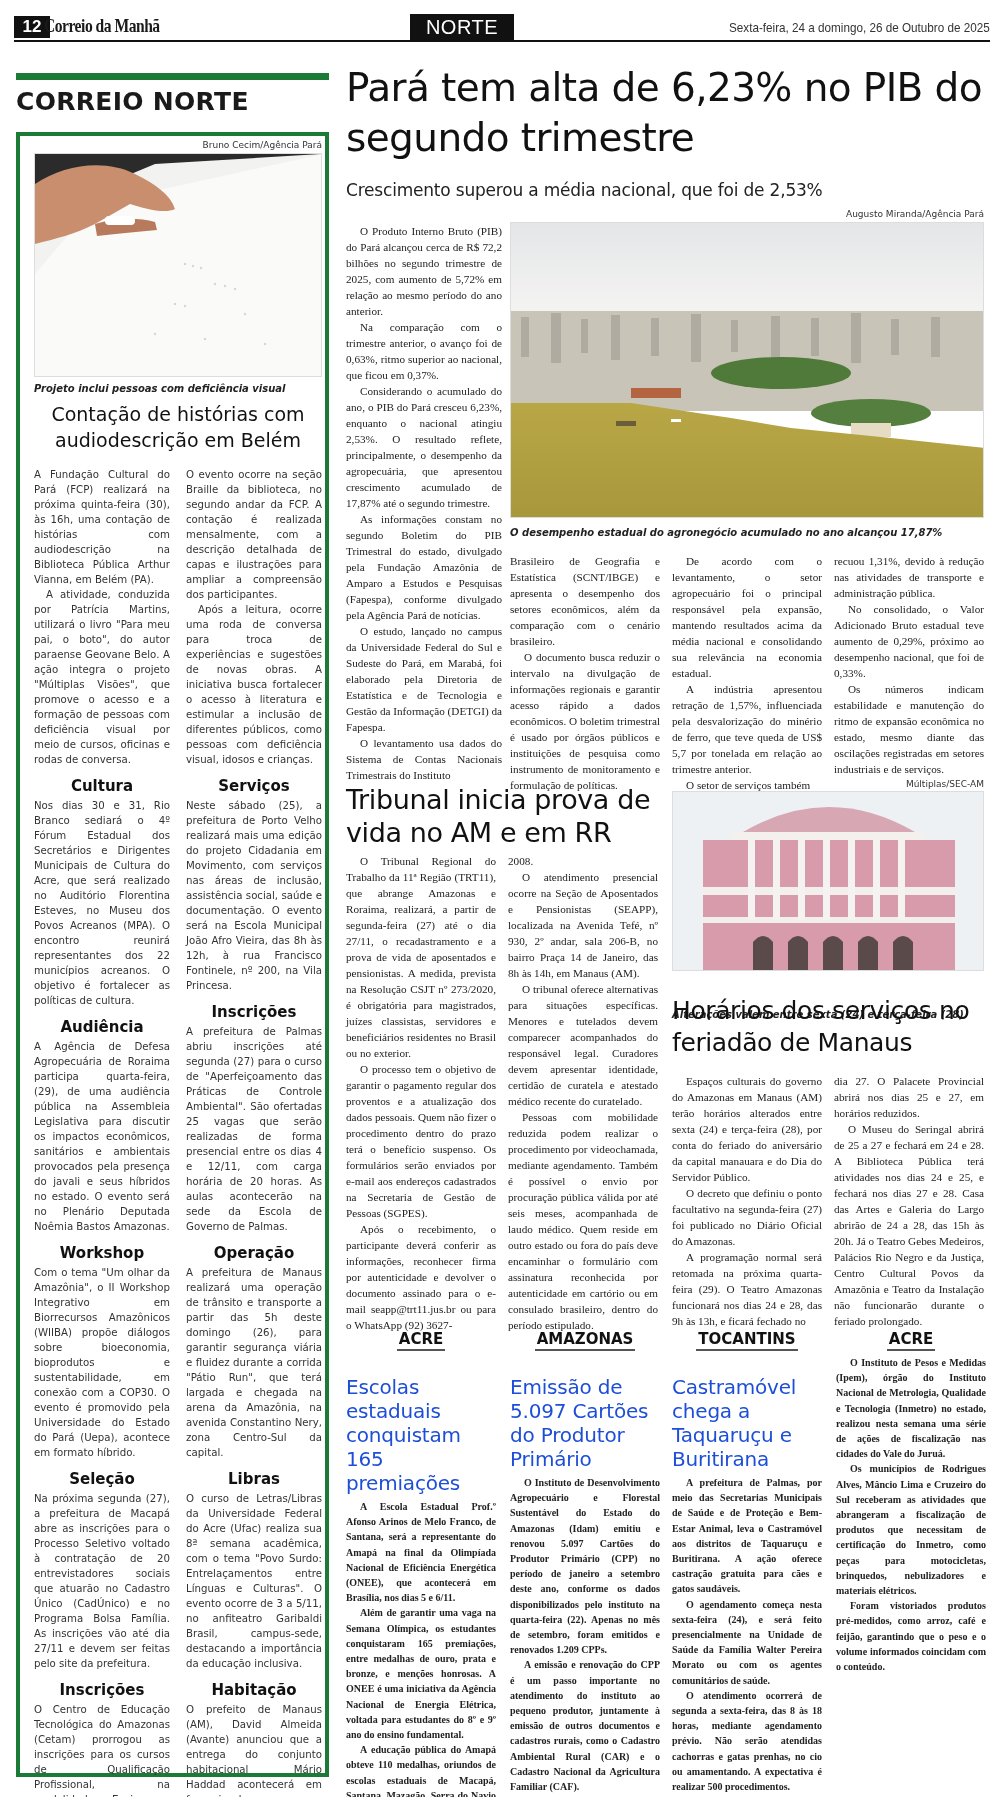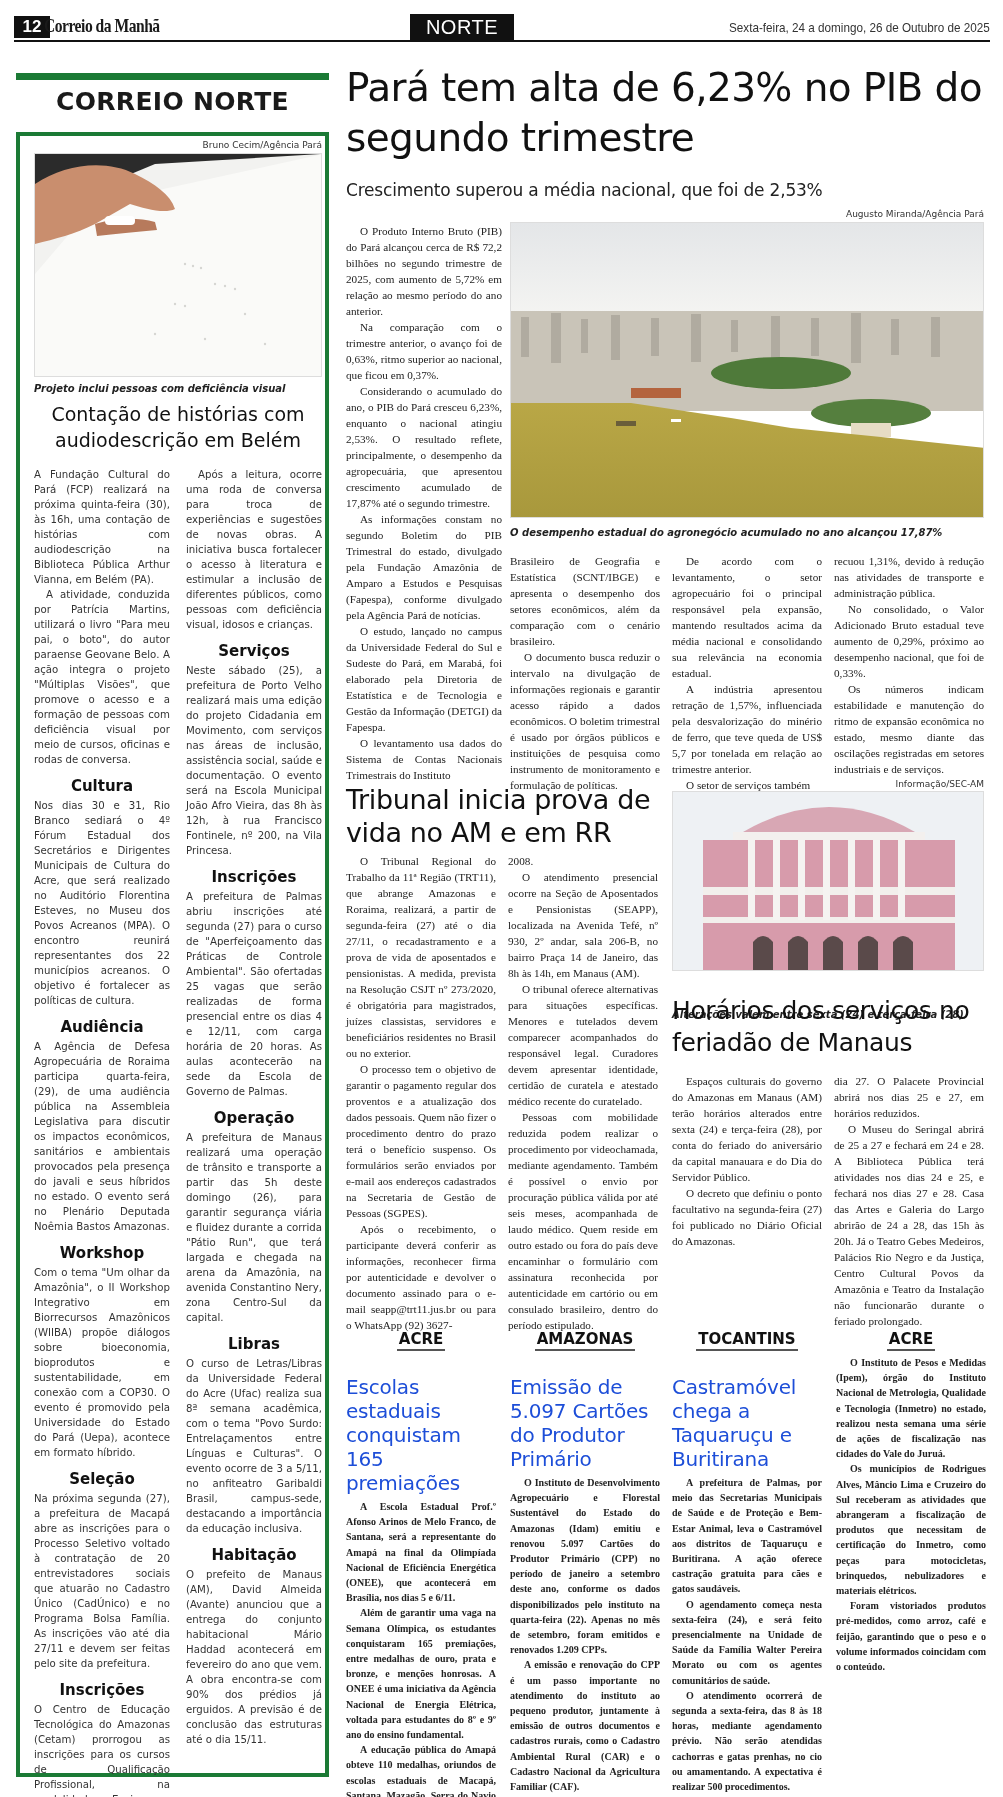--- a/index.html
+++ b/index.html
@@ -8,21 +8,21 @@
 
   
   .masthead { position: absolute; left: 14px; top: 14px; width: 976px; height: 28px; border-bottom: 2px solid #111; }
   .page-num { position: absolute; left: 0; top: 2px; width: 36px; height: 22px; background: #111; color: #fff; font: bold 17px "Liberation Sans", sans-serif; text-align: center; line-height: 22px; }
   .brand { position: absolute; left: 30px; top: 1px; font: bold 19px "Liberation Serif", serif; letter-spacing: -0.6px; transform: scaleX(0.82); transform-origin: left; }
   .section-tag { position: absolute; left: 396px; top: 0; width: 104px; height: 26px; background: #111; color: #fff; font: 20px "Liberation Sans", sans-serif; text-align: center; line-height: 26px; letter-spacing: 0.5px; }
   .dateline { position: absolute; right: 0; top: 6px; font: 13px "Liberation Sans", sans-serif; color: #333; transform: scaleX(0.9); transform-origin: right; }
 
   
   .sidebar-topbar { position: absolute; left: 16px; top: 73px; width: 313px; height: 7px; background: #1b7a35; }
-  .sidebar-title { position: absolute; left: 16px; top: 87px; width: 313px; text-align: center; font: bold 25px "DejaVu Sans", sans-serif; letter-spacing: 0.3px; }
+  .sidebar-title { position: absolute; left: 16px; top: 87px; width: 313px; text-align: left; font: bold 25px "DejaVu Sans", sans-serif; letter-spacing: 0.3px; }
   .sidebar-box { position: absolute; left: 16px; top: 132px; width: 313px; height: 1645px; border: 4px solid #1b7a35; }
   .credit { font: 9px "DejaVu Sans", sans-serif; color: #333; text-align: right; }
   .sb-credit { position: absolute; left: 14px; top: 4px; width: 288px; }
   .sb-photo { position: absolute; left: 14px; top: 17px; width: 288px; height: 224px; overflow: hidden; background: linear-gradient(160deg,#e9e9e7 0%,#f7f7f5 55%,#e4e4e2 100%); border: 1px solid #ddd; }
   .caption { font: italic 600 10px "DejaVu Sans", sans-serif; color: #222; }
   .sb-caption { position: absolute; left: 14px; top: 247px; width: 288px; }
   .sb-headline { position: absolute; left: 14px; top: 265px; width: 288px; text-align: center; font: 19px/26px "DejaVu Sans", sans-serif; color: #111; }
   .sb-cols { position: absolute; left: 14px; top: 331px; width: 288px; display: grid; grid-template-columns: 136px 136px; column-gap: 16px; }
   .sb-text { font: 10.2px/15px "DejaVu Sans", sans-serif; color: #333; text-align: justify; hyphens: auto; }
   .sb-text p { text-indent: 12px; }
@@ -116,20 +116,21 @@
       <h4 class="sb-head">Audiência</h4>
       <p class="noindent">A Agência de Defesa Agropecuária de Roraima participa quarta-feira, (29), de uma audiência pública na Assembleia Legislativa para discutir os impactos econômicos, sanitários e ambientais provocados pela presença do javali e seus híbridos no estado. O evento será no Plenário Deputada Noêmia Bastos Amazonas.</p>
       <h4 class="sb-head">Workshop</h4>
       <p class="noindent">Com o tema "Um olhar da Amazônia", o II Workshop Integrativo em Biorrecursos Amazônicos (WIIBA) propõe diálogos sobre bioeconomia, bioprodutos e sustentabilidade, em conexão com a COP30. O evento é promovido pela Universidade do Estado do Pará (Uepa), acontece em formato híbrido.</p>
       <h4 class="sb-head">Seleção</h4>
       <p class="noindent">Na próxima segunda (27), a prefeitura de Macapá abre as inscrições para o Processo Seletivo voltado à contratação de 20 entrevistadores sociais que atuarão no Cadastro Único (CadÚnico) e no Programa Bolsa Família. As inscrições vão até dia 27/11 e devem ser feitas pelo site da prefeitura.</p>
       <h4 class="sb-head">Inscrições</h4>
       <p class="noindent">O Centro de Educação Tecnológica do Amazonas (Cetam) prorrogou as inscrições para os cursos de Qualificação Profissional, na modalidade Ensino a Distância (EaD), até dia 29. As inscrições são gratuitas e devem ser realizadas pelo site cursos.cetam.am.gov.br.</p>
     </div>
     <div class="sb-text">
+      <p class="noindent" id="sb-p2b">O evento ocorre na seção Braille da biblioteca, no segundo andar da FCP. A contação é realizada mensalmente, com a descrição detalhada de capas e ilustrações para ampliar a compreensão dos participantes.</p>
       <p>Após a leitura, ocorre uma roda de conversa para troca de experiências e sugestões de novas obras. A iniciativa busca fortalecer o acesso à literatura e estimular a inclusão de diferentes públicos, como pessoas com deficiência visual, idosos e crianças.</p>
 
       <h4 class="sb-head">Serviços</h4>
       <p class="noindent">Neste sábado (25), a prefeitura de Porto Velho realizará mais uma edição do projeto Cidadania em Movimento, com serviços nas áreas de inclusão, assistência social, saúde e documentação. O evento será na Escola Municipal João Afro Vieira, das 8h às 12h, à rua Francisco Fontinele, nº 200, na Vila Princesa.</p>
       <h4 class="sb-head">Inscrições</h4>
       <p class="noindent">A prefeitura de Palmas abriu inscrições até segunda (27) para o curso de "Aperfeiçoamento das Práticas de Controle Ambiental". São ofertadas 25 vagas que serão realizadas de forma presencial entre os dias 4 e 12/11, com carga horária de 20 horas. As aulas acontecerão na sede da Escola de Governo de Palmas.</p>
       <h4 class="sb-head">Operação</h4>
       <p class="noindent">A prefeitura de Manaus realizará uma operação de trânsito e transporte a partir das 5h deste domingo (26), para garantir segurança viária e fluidez durante a corrida "Pátio Run", que terá largada e chegada na arena da Amazônia, na avenida Constantino Nery, zona Centro-Sul da capital.</p>
       <h4 class="sb-head">Libras</h4>
       <p class="noindent">O curso de Letras/Libras da Universidade Federal do Acre (Ufac) realiza sua 8ª semana acadêmica, com o tema "Povo Surdo: Entrelaçamentos entre Línguas e Culturas". O evento ocorre de 3 a 5/11, no anfiteatro Garibaldi Brasil, campus-sede, destacando a importância da educação inclusiva.</p>
@@ -210,21 +211,21 @@
   <p>O processo tem o objetivo de garantir o pagamento regular dos proventos e a atualização dos dados pessoais. Quem não fizer o procedimento dentro do prazo terá o benefício suspenso. Os formulários serão enviados por e-mail aos endereços cadastrados na Secretaria de Gestão de Pessoas (SGPES).</p>
   <p>Após o recebimento, o participante deverá conferir as informações, reconhecer firma por autenticidade e devolver o documento assinado para o e-mail seapp@trt11.jus.br ou para o WhatsApp (92) 3627-</p>
 </div>
 <div class="serif trib-col2">
   <p class="noindent">2008.</p>
   <p>O atendimento presencial ocorre na Seção de Aposentados e Pensionistas (SEAPP), localizada na Avenida Tefé, nº 930, 2º andar, sala 206-B, no bairro Praça 14 de Janeiro, das 8h às 14h, em Manaus (AM).</p>
   <p>O tribunal oferece alternativas para situações específicas. Menores e tutelados devem comparecer acompanhados do responsável legal. Curadores devem apresentar identidade, certidão de curatela e atestado médico recente do curatelado.</p>
   <p>Pessoas com mobilidade reduzida podem realizar o procedimento por videochamada, mediante agendamento. Também é possível o envio por procuração pública válida por até seis meses, acompanhada de laudo médico. Quem reside em outro estado ou fora do país deve encaminhar o formulário com assinatura reconhecida por autenticidade em cartório ou em consulado brasileiro, dentro do período estipulado.</p>
 </div>
 
-<div class="credit hor-credit">Informação/SEC-AM</div>
+<div class="credit hor-credit">Múltiplas/SEC-AM</div>
 <div class="hor-photo">
   <svg width="312" height="180" viewBox="0 0 312 180">
     <rect width="312" height="180" fill="#eef1f4"></rect>
     <path d="M70,40 Q156,-10 242,40 Z" fill="#d8a7b4"></path>
     <rect x="60" y="40" width="192" height="8" fill="#f3f0ee"></rect>
     <rect x="30" y="48" width="252" height="132" fill="#d79bab"></rect>
     <rect x="30" y="95" width="252" height="8" fill="#f2efec"></rect>
     <rect x="30" y="125" width="252" height="6" fill="#f2efec"></rect>
     <g fill="#f5f3f1">
       <rect x="75" y="48" width="7" height="80"></rect>
@@ -242,20 +243,21 @@
       <path d="M185,180 L185,150 Q195,138 205,150 L205,180 Z"></path>
       <path d="M220,180 L220,150 Q230,138 240,150 L240,180 Z"></path>
     </g>
   </svg>
 </div>
 <div class="caption hor-caption">Alterações valem entre sexta (24) e terça-feira (28)</div>
 <h2 class="hor-headline">Horários dos serviços no feriadão de Manaus</h2>
 <div class="serif hor-col1">
   <p>Espaços culturais do governo do Amazonas em Manaus (AM) terão horários alterados entre sexta (24) e terça-feira (28), por conta do feriado do aniversário da capital manauara e do Dia do Servidor Público.</p>
   <p>O decreto que definiu o ponto facultativo na segunda-feira (27) foi publicado no Diário Oficial do Amazonas.</p>
+  <p>A programação normal será retomada na próxima quarta-feira (29). O Teatro Amazonas funcionará nos dias 24 e 28, das 9h às 13h, e ficará fechado no</p>
 </div>
 <div class="serif hor-col2">
   <p class="noindent">dia 27. O Palacete Provincial abrirá nos dias 25 e 27, em horários reduzidos.</p>
   <p>O Museu do Seringal abrirá de 25 a 27 e fechará em 24 e 28. A Biblioteca Pública terá atividades nos dias 24 e 25, e fechará nos dias 27 e 28. Casa das Artes e Galeria do Largo abrirão de 24 a 28, das 15h às 20h. Já o Teatro Gebes Medeiros, Palácios Rio Negro e da Justiça, Centro Cultural Povos da Amazônia e Teatro da Instalação não funcionarão durante o feriado prolongado.</p>
 </div>
 
 <section class="brief b1">
   <div class="brief-tag"><span>ACRE</span></div>
   <h3 class="brief-headline">Escolas estaduais conquistam 165 premiações</h3>
   <div class="serif brief-body">

